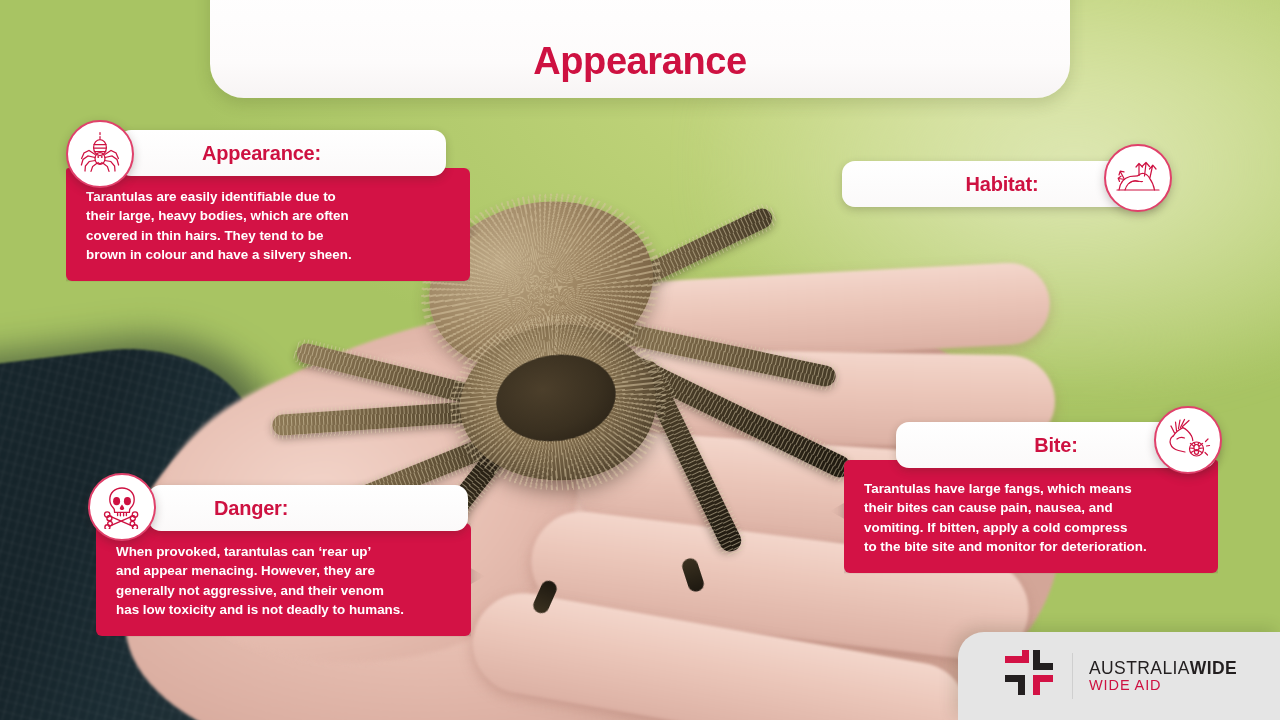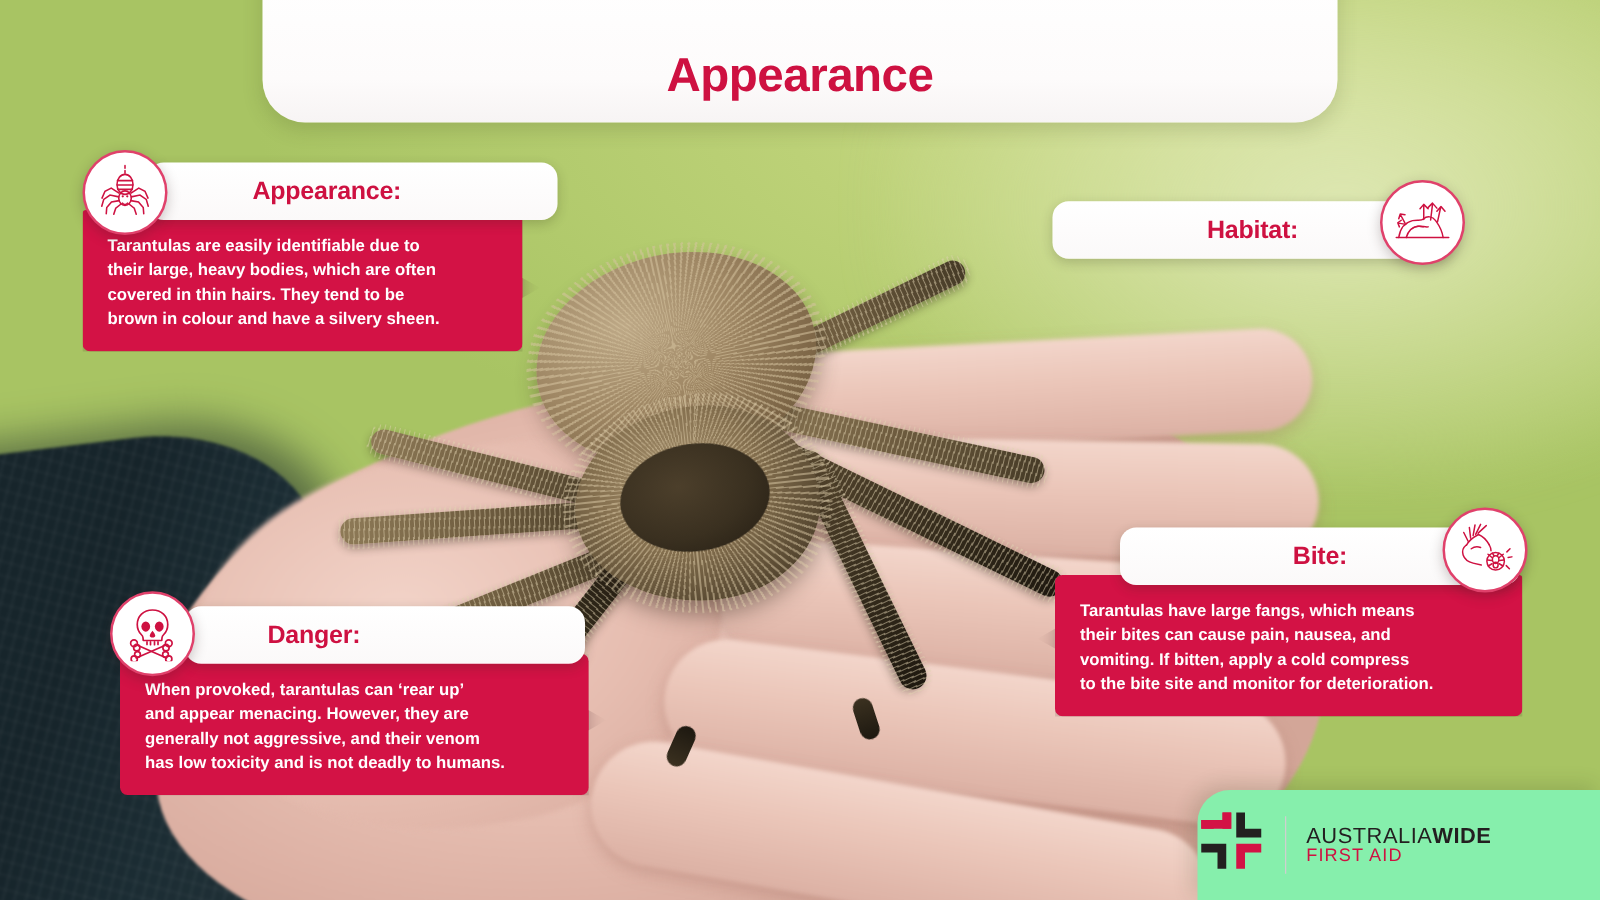--- a/index.html
+++ b/index.html
@@ -196,21 +196,21 @@
     display:flex; align-items:center; justify-content:center;
     z-index:6;
   }
   .badge svg { display:block; }
 
   
   #card-appearance { left:66px; top:130px; width:380px; }
   #card-appearance .card-head { margin-left:52px; width:328px; padding-left:84px;text-align:center; }
   #card-appearance .card-body {
     margin-top:-8px;
-    width:352px;
+    width:404px;
     border-radius:3px 6px 6px 6px;
     clip-path: polygon(
       0 0, 100% 0,
       100% 48%, calc(100% + 14px) 55%, 100% 62%,
       100% 100%, 0 100%);
   }
   #card-appearance .badge { left:0px; top:-10px; }
 
   
   #card-habitat { left:794px; top:161px; width:374px; }
@@ -245,24 +245,24 @@
     border-radius:6px 3px 6px 6px;
     clip-path: polygon(
       0 0, 100% 0, 100% 100%, 0 100%,
       0 52%, -14px 45%, 0 38%);
   }
   #card-bite .badge { right:-4px; top:-16px; }
 
   
   .logo-plate {
     position:absolute; right:0; bottom:0; width:322px; height:88px;
-    background:#86efac;
+    background:#e5e5e5;
     border-radius:26px 0 0 0;
     display:flex; align-items:center;
-    gap:16px;
+    padding-left:44px; gap:16px;
     box-shadow:-4px -4px 16px rgba(40,50,20,.16);
     z-index:8;
   }
   .logo-mark { position:relative; width:54px; height:54px; flex:0 0 auto; }
   .logo-div { width:1px; height:46px; background:#cfcfcf; }
   .logo-text { display:flex; flex-direction:column; justify-content:center; line-height:1.08; }
   .logo-l1 { font-size:17.5px; letter-spacing:.4px; color:#231f20; }
   .logo-l1 b { font-weight:bold; color:#231f20; }
   .logo-l1 span.thin { font-weight:normal; }
   .logo-l2 { font-size:14.5px; letter-spacing:.9px; color:#CE1141; }
@@ -429,17 +429,17 @@
         <path d="M31 1 h7 v13 h13 v7 h-20 z" fill="#231F20"></path>
 
         <path d="M3 26 h20 v20 h-7 v-13 h-13 z" fill="#231F20"></path>
 
         <path d="M31 26 h20 v7 h-13 v13 h-7 z" fill="#D31245"></path>
       </svg>
     </div>
     <div class="logo-div"></div>
     <div class="logo-text">
       <div class="logo-l1"><span class="thin">AUSTRALIA</span><b>WIDE</b></div>
-      <div class="logo-l2">FIRST AID</div>
+      <div class="logo-l2">WIDE AID</div>
     </div>
   </div>
 
 </div>
 
 </body></html>

